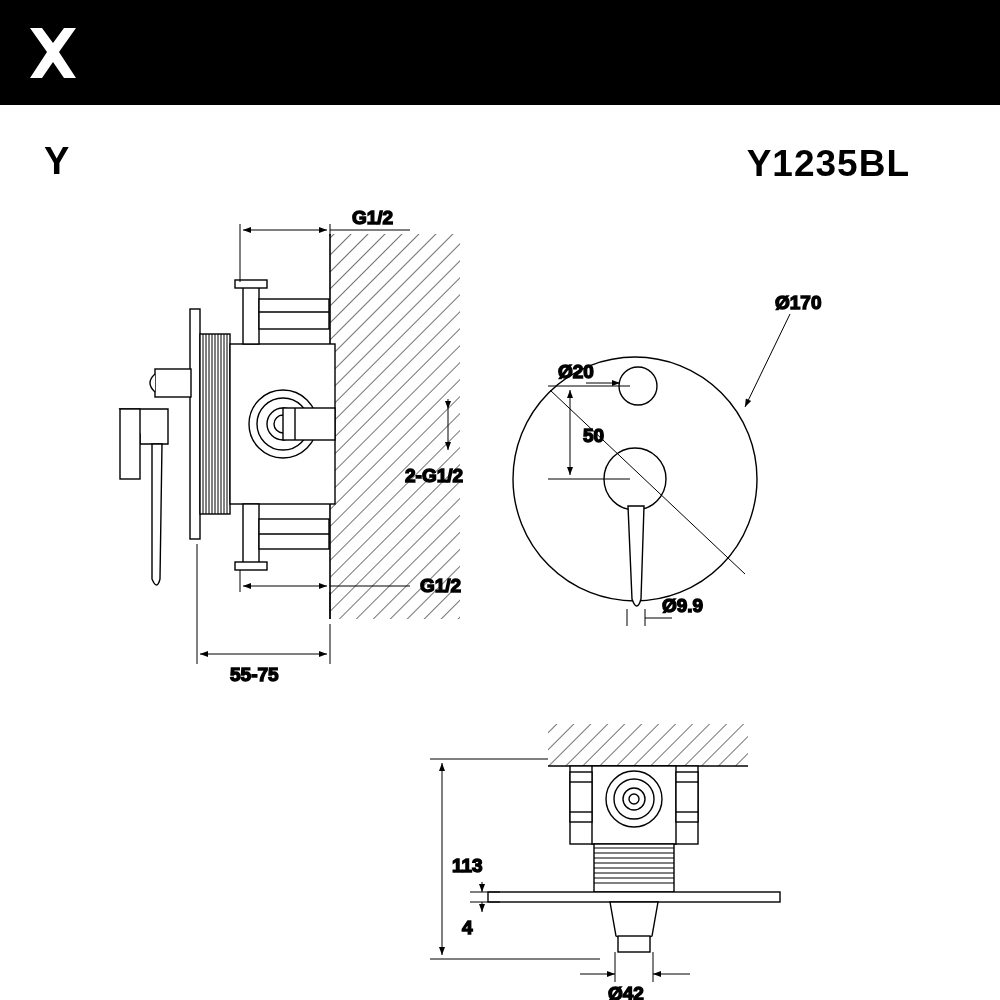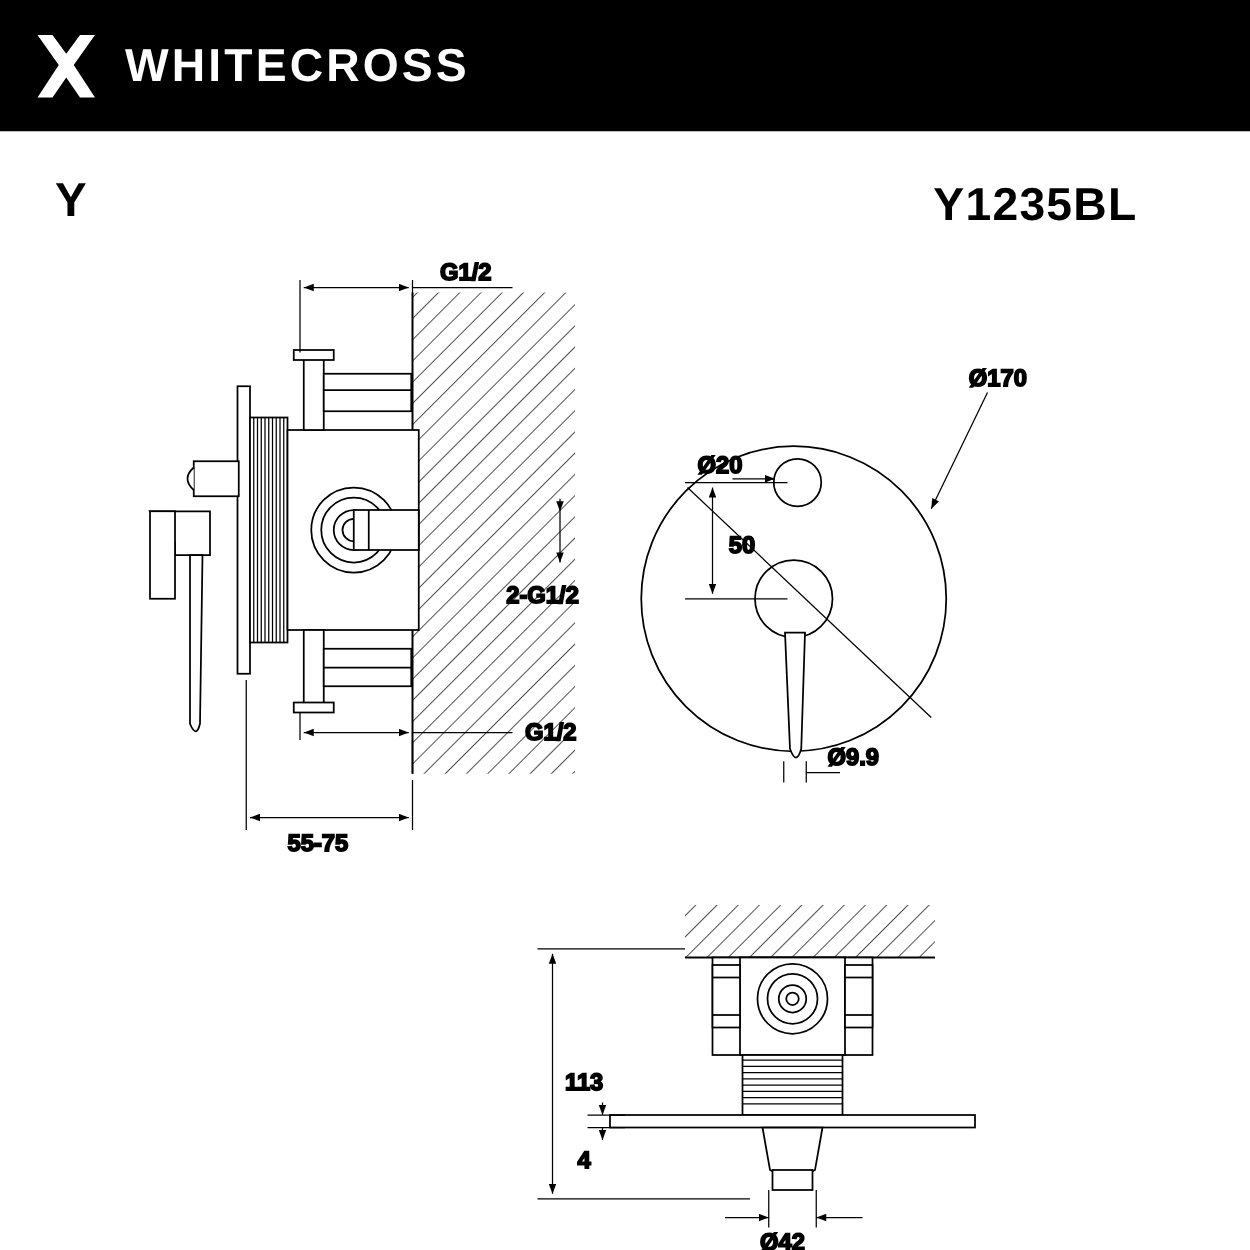--- a/index.html
+++ b/index.html
@@ -48,21 +48,20 @@
 </head>
 <body>
 
 <div class="header">
   <span class="logo-mark">
     <svg width="62" height="62" viewBox="0 0 62 62">
       <path d="M8 6 L20 6 L31 21 L42 6 L54 6 L37 30 L54 56 L42 56 L31 40 L20 56 L8 56 L25 30 Z" fill="#ffffff"></path>
       <path d="M8 6 L20 6 L31 21 L42 6 L54 6 L37 30 L54 56 L42 56 L31 40 L20 56 L8 56 L25 30 Z" fill="none" stroke="#000" stroke-width="0"></path>
     </svg>
   </span>
-  <span class="logo-text">WHITECROSS</span>
 </div>
 
 <div class="series">Y</div>
 <div class="model">Y1235BL</div>
 
 <div class="canvas">
 <svg width="1000" height="820" viewBox="0 0 1000 820" xmlns="http://www.w3.org/2000/svg">
   <defs>
     <marker id="ar" markerWidth="9" markerHeight="9" refX="8" refY="3" orient="auto">
       <path d="M0,0 L8,3 L0,6 z" fill="#000"></path>

